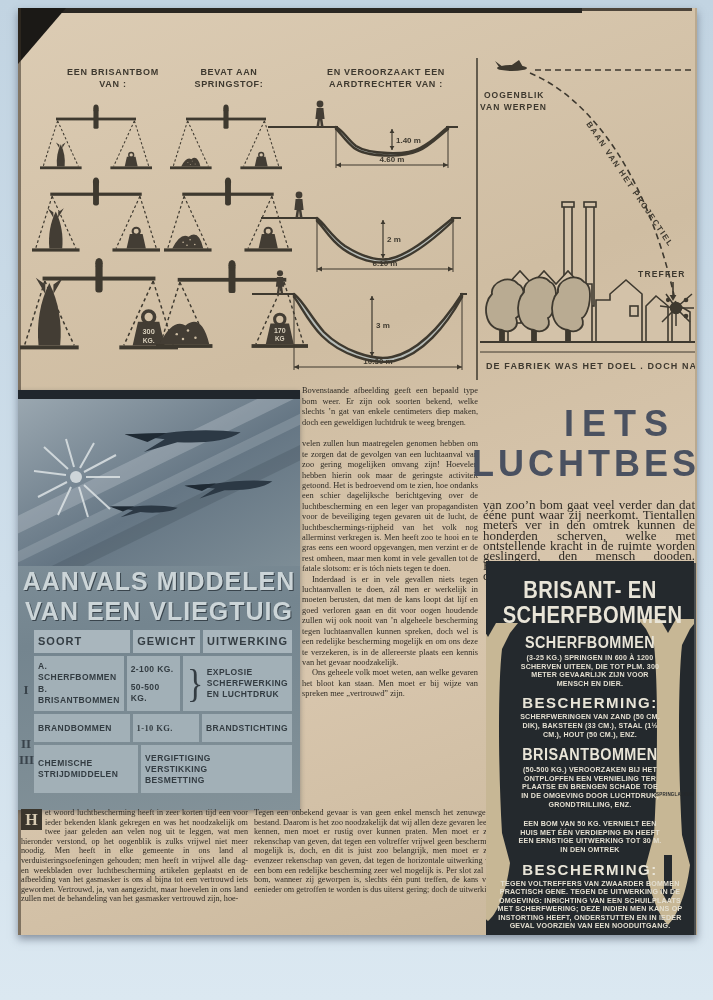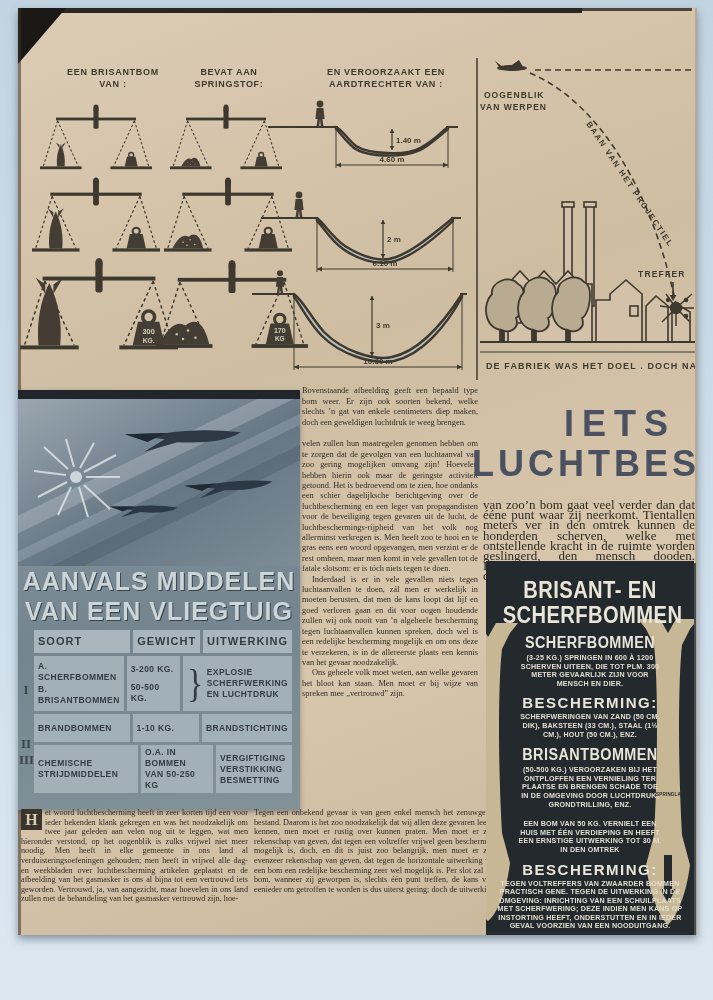--- a/index.html
+++ b/index.html
@@ -311,45 +311,41 @@
           <div class="pcell hd c1">SOORT</div>
           <div class="pcell hd c2">GEWICHT</div>
           <div class="pcell hd c3">UITWERKING</div>
         </div>
         <div class="cellrow" style="height:55px;">
           <div class="pcell c1" style="display:flex;flex-direction:column;justify-content:space-around;">
             <div>A. SCHERFBOMMEN</div>
             <div>B. BRISANTBOMMEN</div>
           </div>
           <div class="pcell c2" style="display:flex;flex-direction:column;justify-content:space-around;">
-            <div>3-200 KG.</div>
+            <div>2-100 KG.</div>
             <div>50-500 KG.</div>
           </div>
           <div class="pcell c3 effect-flex">
             <span class="brace">}</span>
             <span>
               <div>EXPLOSIE</div>
               <div>SCHERFWERKING</div>
               <div>EN LUCHTDRUK</div>
             </span>
           </div>
         </div>
         <div class="cellrow" style="height:28px;">
           <div class="pcell c1" style="display:flex;align-items:center;">BRANDBOMMEN</div>
-          <div class="pcell c2" style="display:flex;align-items:center;">1-10 KG.</div>
+          <div class="pcell c2" style="display:flex;align-items:center;font-family:Liberation Serif, serif;">1-10 KG.</div>
           <div class="pcell c3" style="display:flex;align-items:center;">BRANDSTICHTING</div>
         </div>
         <div class="cellrow" style="height:48px;">
           <div class="pcell c1" style="display:flex;flex-direction:column;justify-content:center;">
             <div>CHEMISCHE</div>
             <div>STRIJDMIDDELEN</div>
-          </div>
-          <div class="pcell c2" style="display:flex;flex-direction:column;justify-content:center;">
-            <div>O.A. IN BOMMEN</div>
-            <div>VAN 50-250 KG</div>
           </div>
           <div class="pcell c3" style="display:flex;flex-direction:column;justify-content:center;">
             <div>VERGIFTIGING</div>
             <div>VERSTIKKING</div>
             <div>BESMETTING</div>
           </div>
         </div>
       </div>
       <div class="numeral" style="top:292px;">I</div>
       <div class="numeral" style="top:346px;">II</div>

